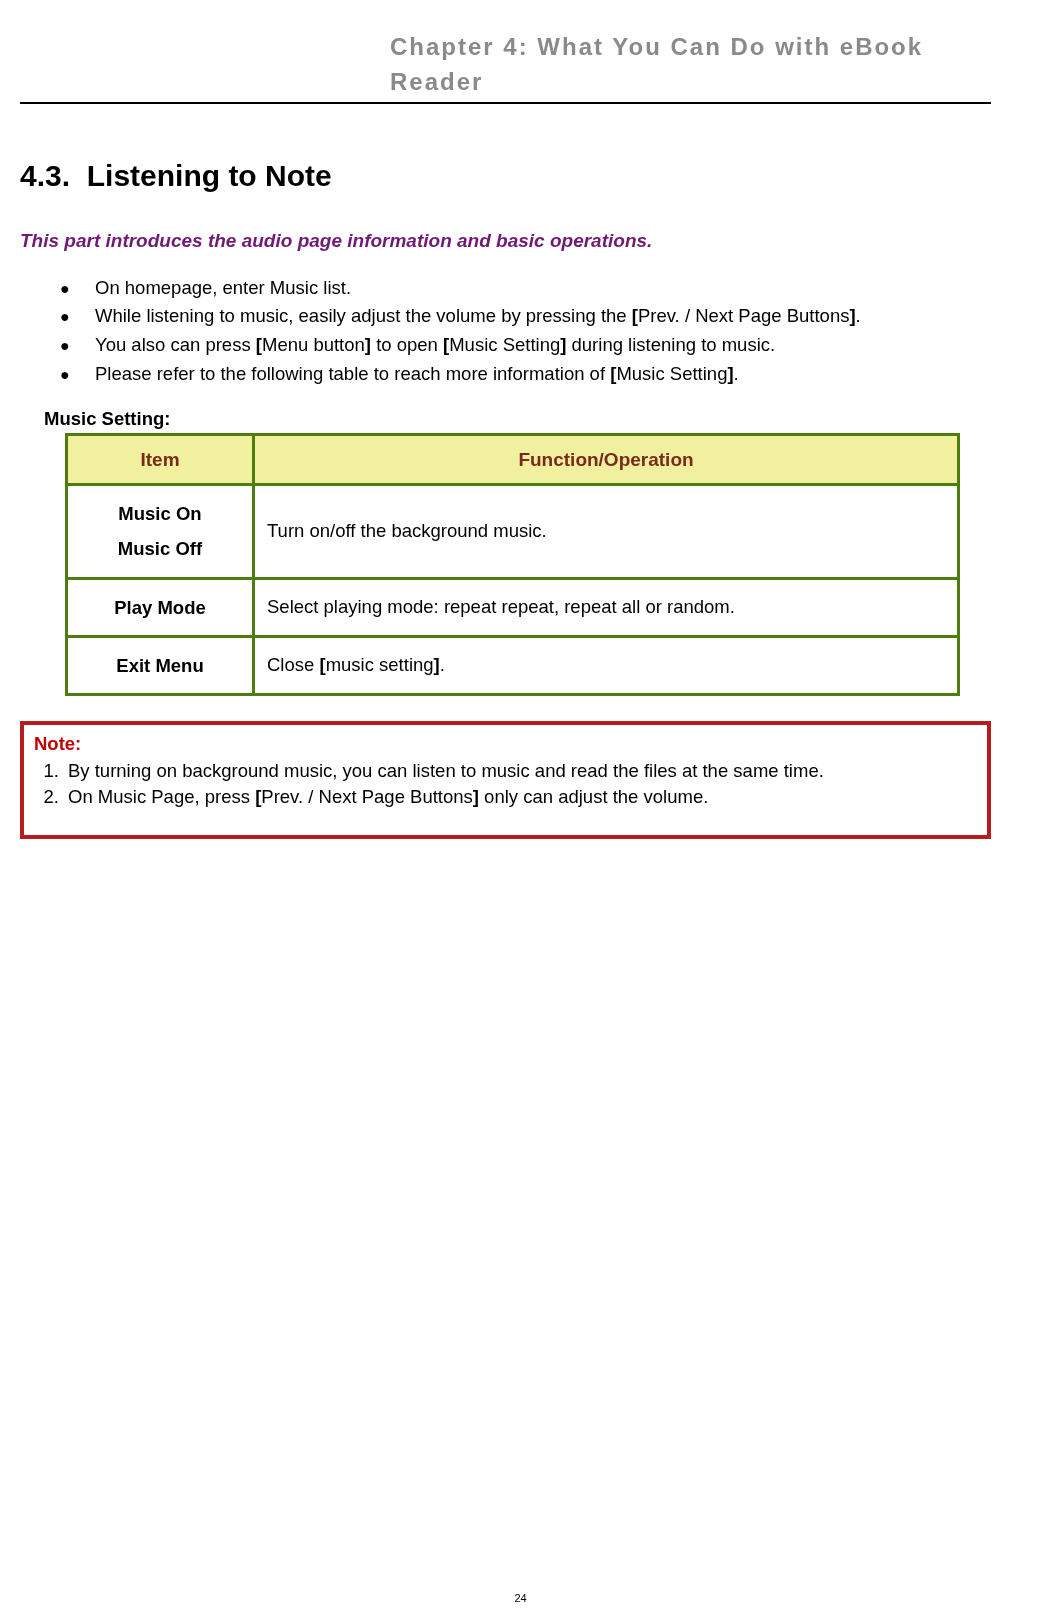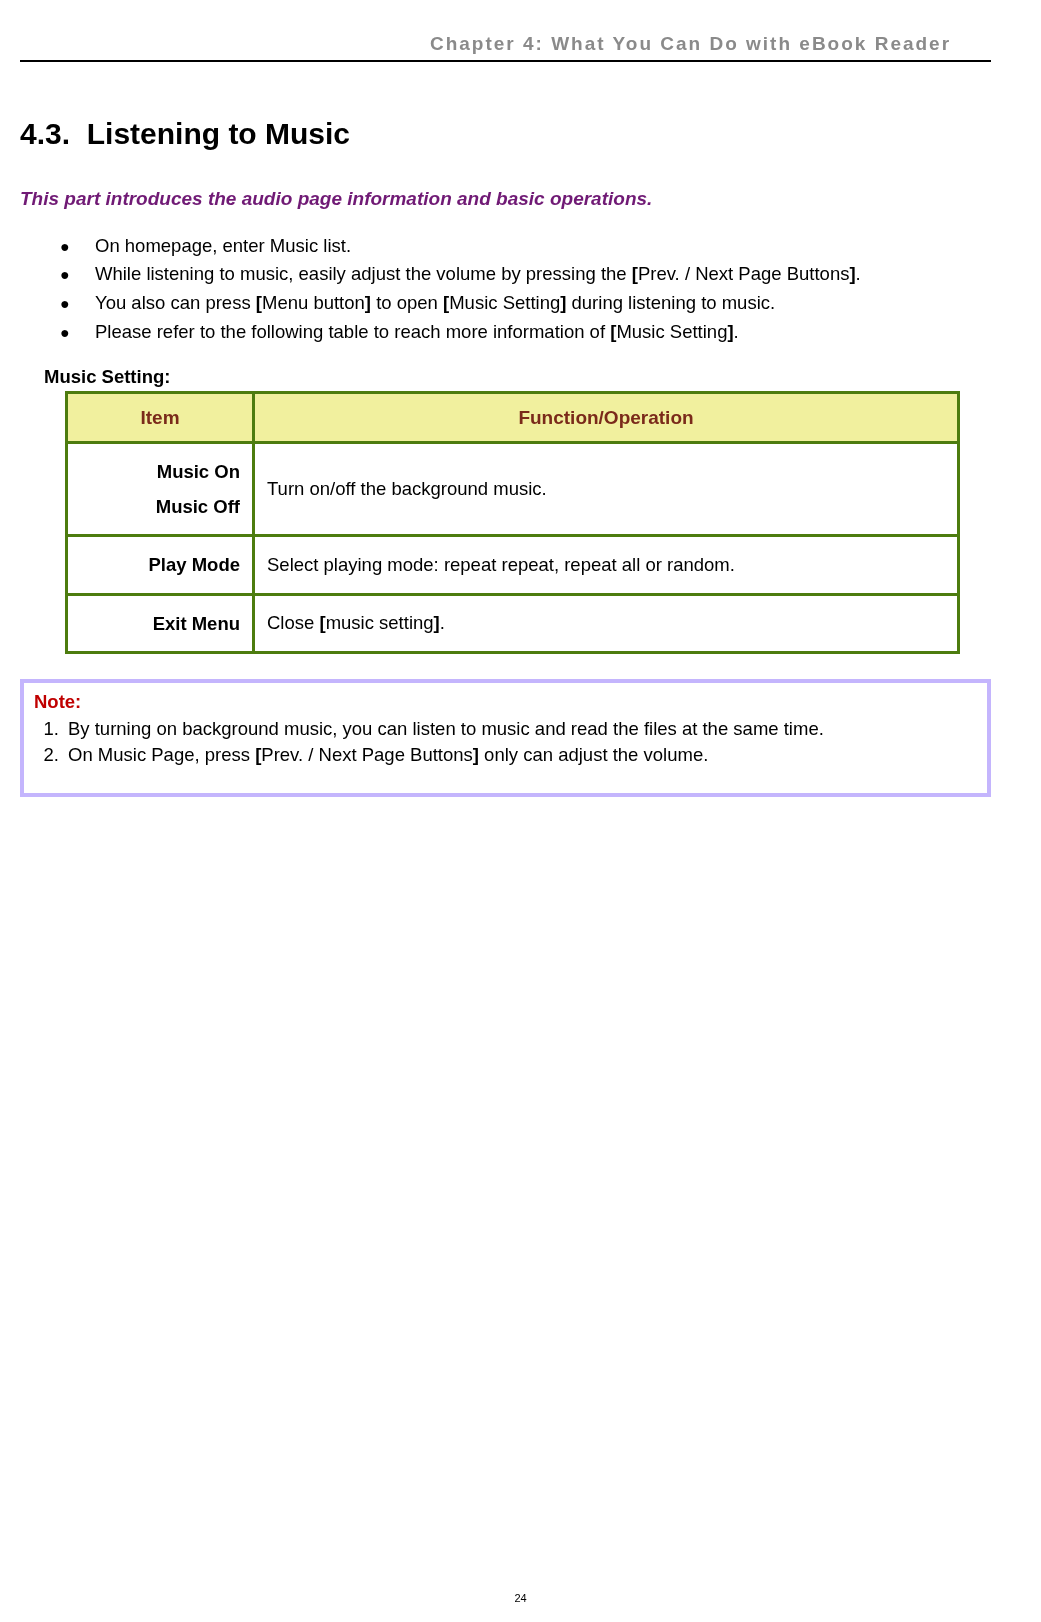--- a/index.html
+++ b/index.html
@@ -12,25 +12,25 @@
     width: 1041px;
     line-height: 1.45;
   }
   .page {
     box-sizing: border-box;
     padding: 30px 50px 40px 20px;
     min-height: 1622px;
     position: relative;
   }
   .running-head {
-    text-align: center;
+    text-align: left;
     font-weight: bold;
     color: #8a8a8a;
     letter-spacing: 2px;
-    font-size: 19px;
+    font-size: 24px;
     border-bottom: 2px solid #000;
     padding-bottom: 2px;
     margin-bottom: 50px;
     padding-left: 370px;
   }
   h1.section-title {
     font-size: 30px;
     margin: 0 0 30px 0;
     font-family: Arial, sans-serif;
   }
@@ -76,27 +76,27 @@
   }
   table.music-setting th {
     background: #f1f09e;
     font-weight: bold;
     text-align: center;
     color: #7a2a1a;
     font-size: 19px;
   }
   table.music-setting td.item {
     font-weight: bold;
-    text-align: right;
+    text-align: center;
     width: 160px;
     line-height: 1.9;
   }
   table.music-setting tr.tall td { height: 64px; }
   .note-box {
-    border: 4px solid #c4b5fd;
+    border: 4px solid #b91c1c;
     padding: 6px 10px 8px 10px;
     margin: 18px 0 0 0;
   }
   .note-title {
     color: #c00000;
     font-weight: bold;
     display: inline;
   }
   .note-list {
     list-style: decimal;
@@ -117,21 +117,21 @@
 </style>
 </head>
 <body>
 
 <div class="page">
 
   <div class="running-head">Chapter 4: What You Can Do with eBook Reader</div>
 
   <h1 class="section-title">
     <span>4.3.</span>&nbsp;
-    <span>Listening to Music</span>
+    <span>Listening to Note</span>
   </h1>
 
   <p class="intro-line">This part introduces the audio page information and basic operations.</p>
 
   <ul class="bullets">
     <li>On homepage, enter Music list.</li>
     <li>While listening to music, easily adjust the volume by pressing the <span class="hbracket">[</span>Prev. / Next Page Buttons<span class="hbracket">]</span>.</li>
     <li>You also can press <span class="hbracket">[</span>Menu button<span class="hbracket">]</span> to open <span class="hbracket">[</span>Music Setting<span class="hbracket">]</span> during listening to music.</li>
     <li>Please refer to the following table to reach more information of <span class="hbracket">[</span>Music Setting<span class="hbracket">]</span>.</li>
   </ul>

